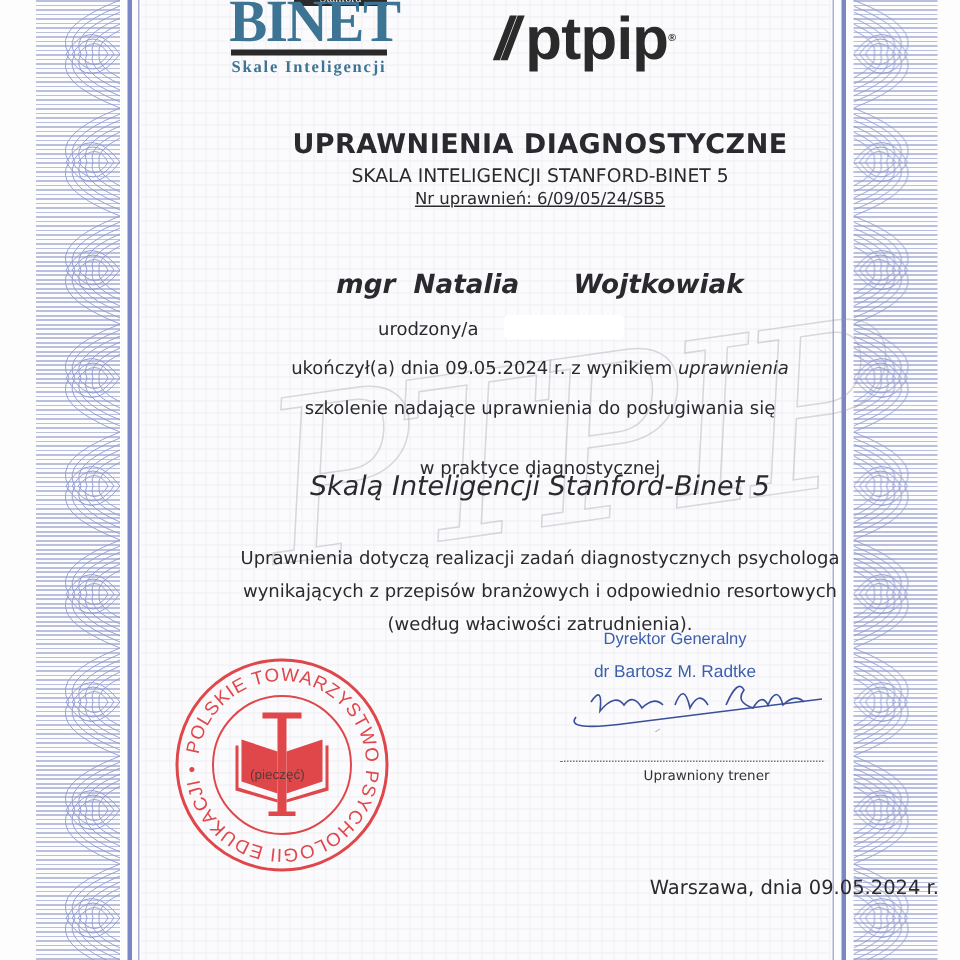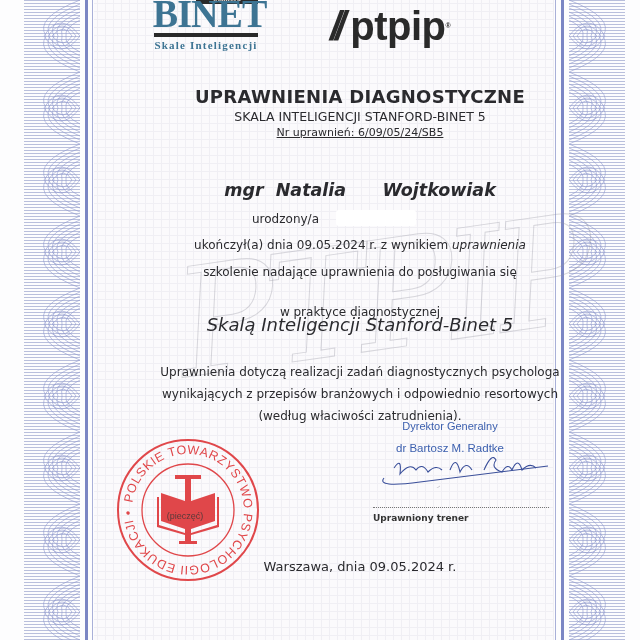--- a/index.html
+++ b/index.html
@@ -47,23 +47,23 @@
   .line-practice { top:290px; font-size:12px;margin-top:15px; }
   .scale-name { top:314px; font-size:18px; font-style:italic; }
   .para { top:361px; font-size:12px; line-height:22px; }
 
   .director { left:355px; top:420px; width:190px; text-align:center; color:#3b5fae; font-family:"Liberation Sans", sans-serif; line-height:12px; }
   .dir-title { font-size:11px; }
   .dir-org { font-size:9px; }
   .dir-name { font-size:11.5px; margin-top:10px; }
   .signature { left:380px; top:448px; }
   .dotted { left:373px; top:507px; width:176px; border-top:1px dotted #777; }
-  .trainer-label { left:373px; top:513px; width:140px; text-align:left; font-size:9px; font-weight:bold; color:#333; }
+  .trainer-label { left:373px; top:513px; width:140px; text-align:right; font-size:9px; font-weight:normal; color:#333; }
   .stamp { left:115px; top:437px; width:146px; height:146px; }
-  .place-date { top:559px; font-size:13px; }
+  .place-date { top:585px; font-size:13px;text-align:right; }
 </style>
 </head>
 <body>
 
 <div class="border-strip border-left">
   <svg class="guilloche" viewBox="0 0 56 640">
     <defs>
       <pattern id="gl" width="56" height="72" patternUnits="userSpaceOnUse">
         <g fill="none" stroke="#8e98cf" stroke-width="0.6">
           <path d="M56 0 Q10 18 22 36 Q10 54 56 72"></path>

